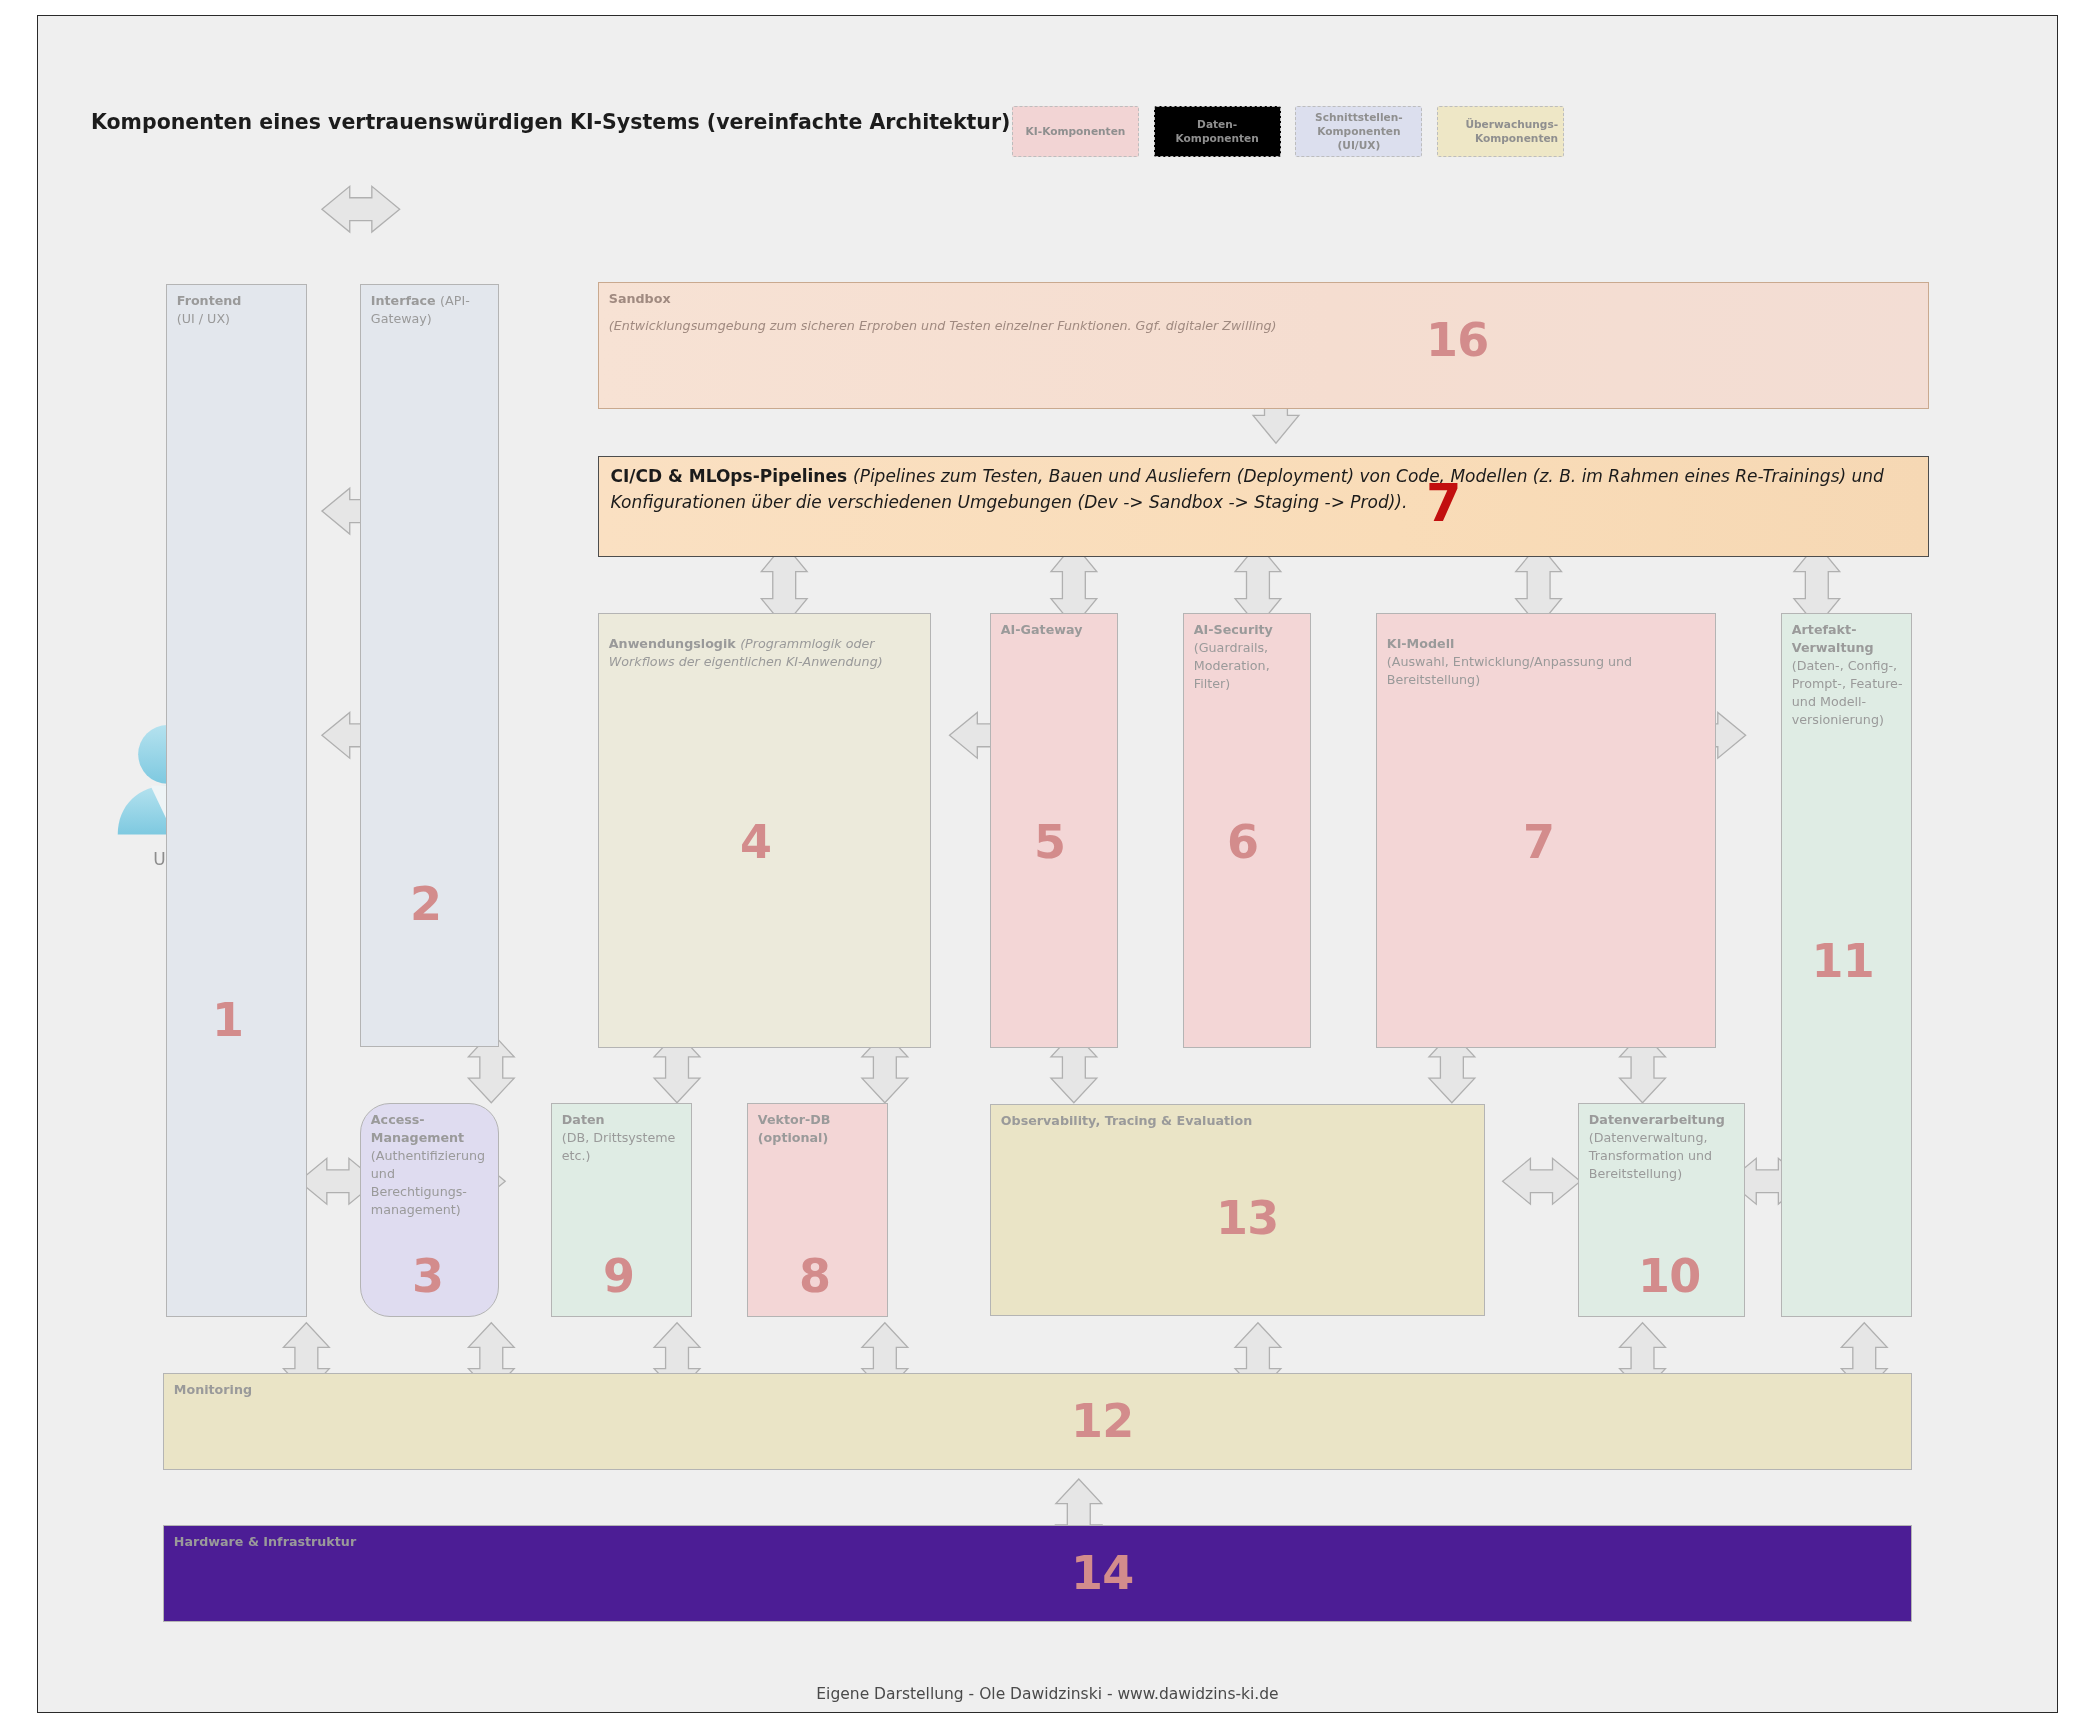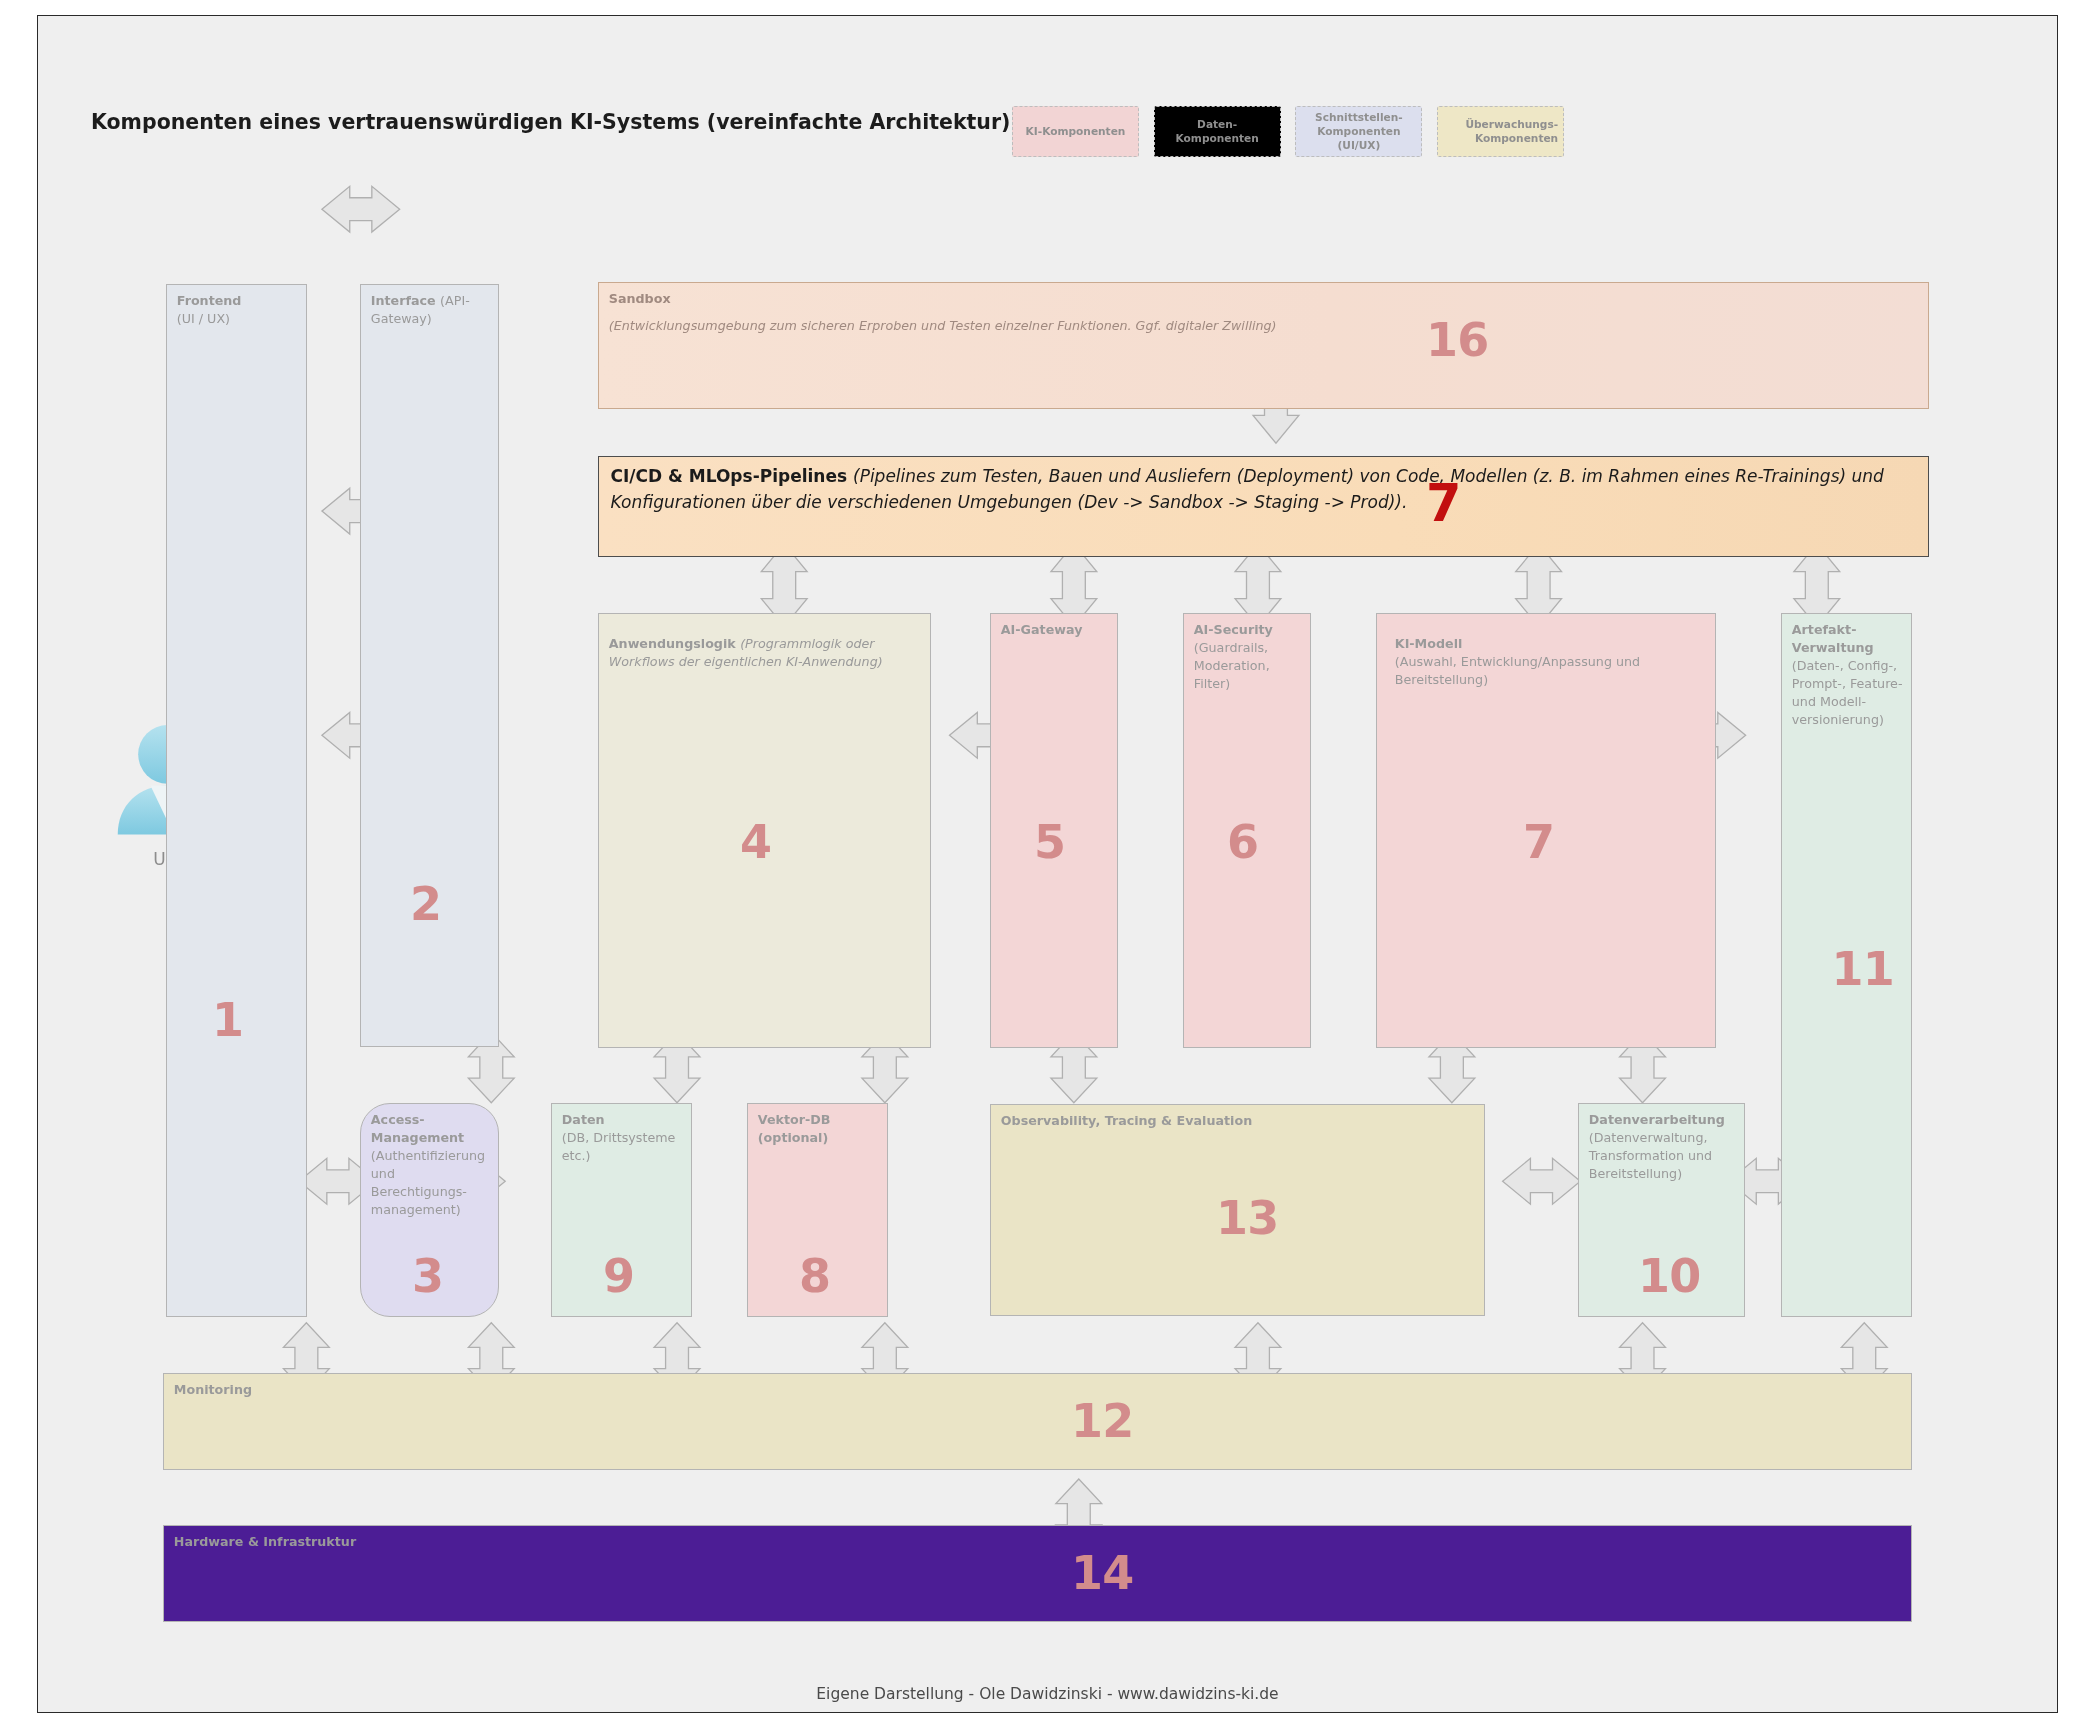--- a/index.html
+++ b/index.html
@@ -226,33 +226,33 @@
 
   <div class="box c-pink" id="box-aisecurity" style="left:1145px;top:597px;width:128px;height:435px;">
     <div class="hd">
       <span>AI-Security</span><br>
       <span class="sub">(Guardrails, Moderation, Filter)</span>
     </div>
     <div class="num" style="left:43px;top:205px;">6</div>
   </div>
 
   <div class="box c-pink" id="box-kimodell" style="left:1338px;top:597px;width:340px;height:435px;">
-    <div class="hd" style="top:21px;margin-left:8px;">
+    <div class="hd" style="top:21px;">
       <span>KI-Modell</span><br>
       <span class="sub">(Auswahl, Entwicklung/Anpassung und Bereitstellung)</span>
     </div>
     <div class="num" style="left:146px;top:205px;">7</div>
   </div>
 
   <div class="box c-green" id="box-artefakt" style="left:1743px;top:597px;width:131px;height:704px;">
     <div class="hd">
       <span>Artefakt-Verwaltung</span><br>
       <span class="sub">(Daten-, Config-, Prompt-, Feature- und Modell-versionierung)</span>
     </div>
-    <div class="num" style="left:29.5px;top:332px;margin-left:20px;">11</div>
+    <div class="num" style="left:29.5px;top:324px;">11</div>
   </div>
 
   <div class="box c-purple" id="box-access" style="left:322px;top:1087px;width:139px;height:214px;">
     <div class="hd">
       <span>Access-Management</span><br>
       <span class="sub">(Authentifizierung und Berechtigungs-management)</span>
     </div>
     <div class="num" style="left:51px;top:149px;">3</div>
   </div>
 

